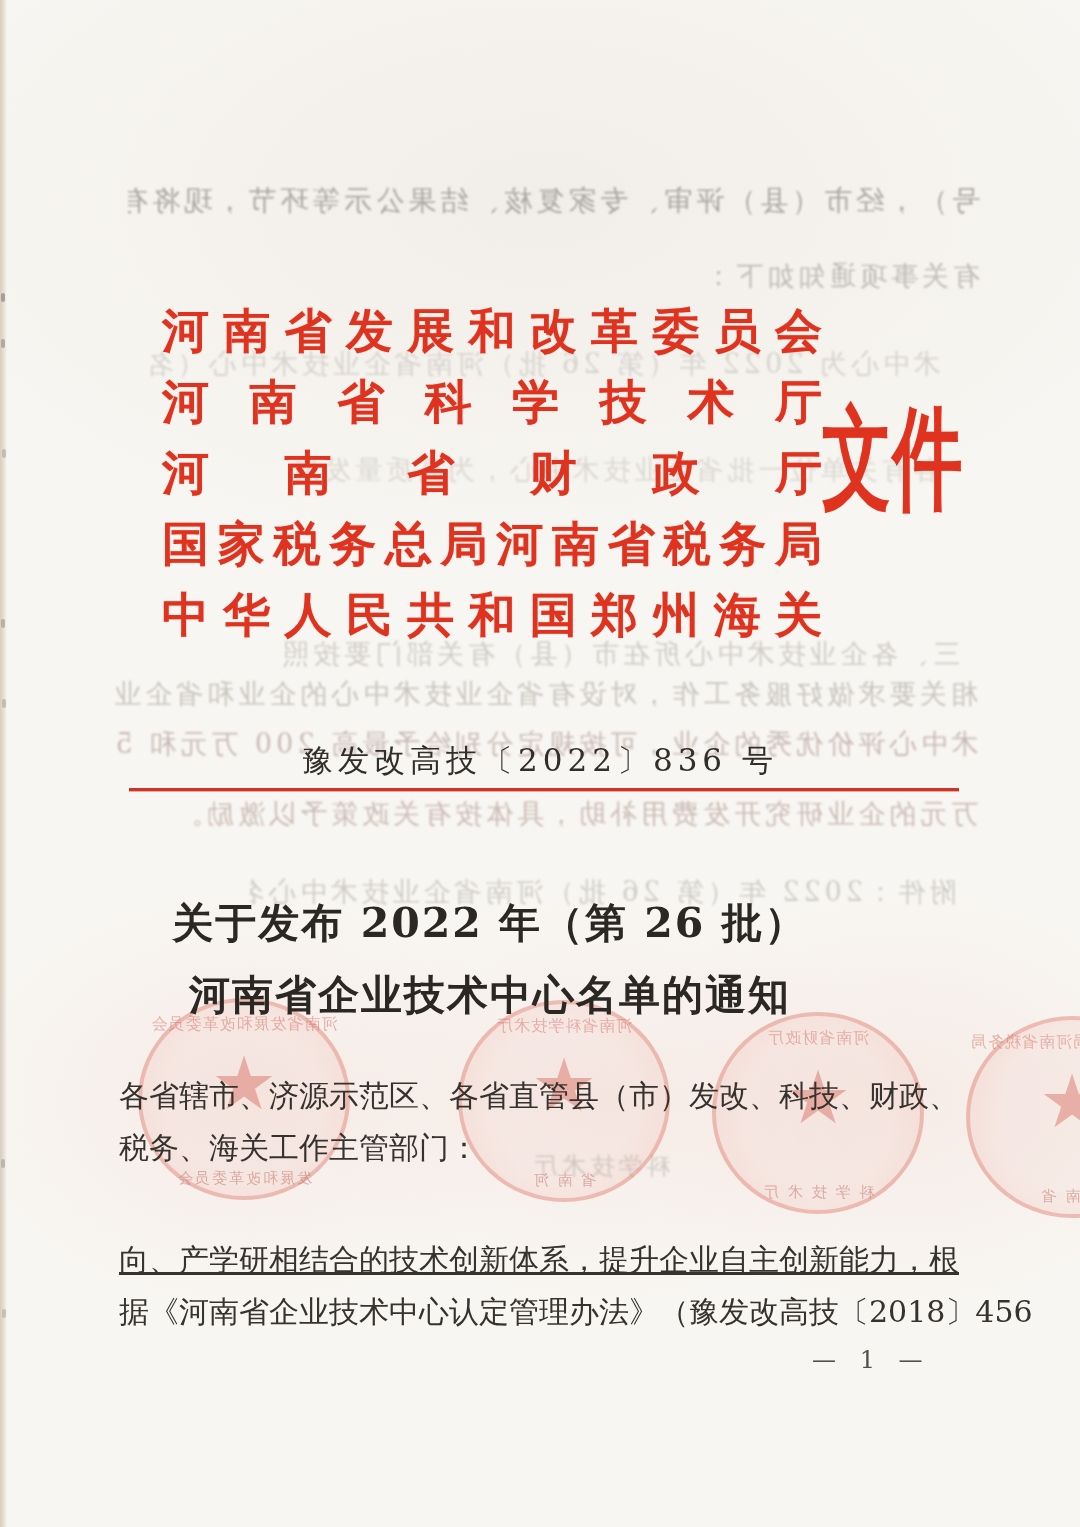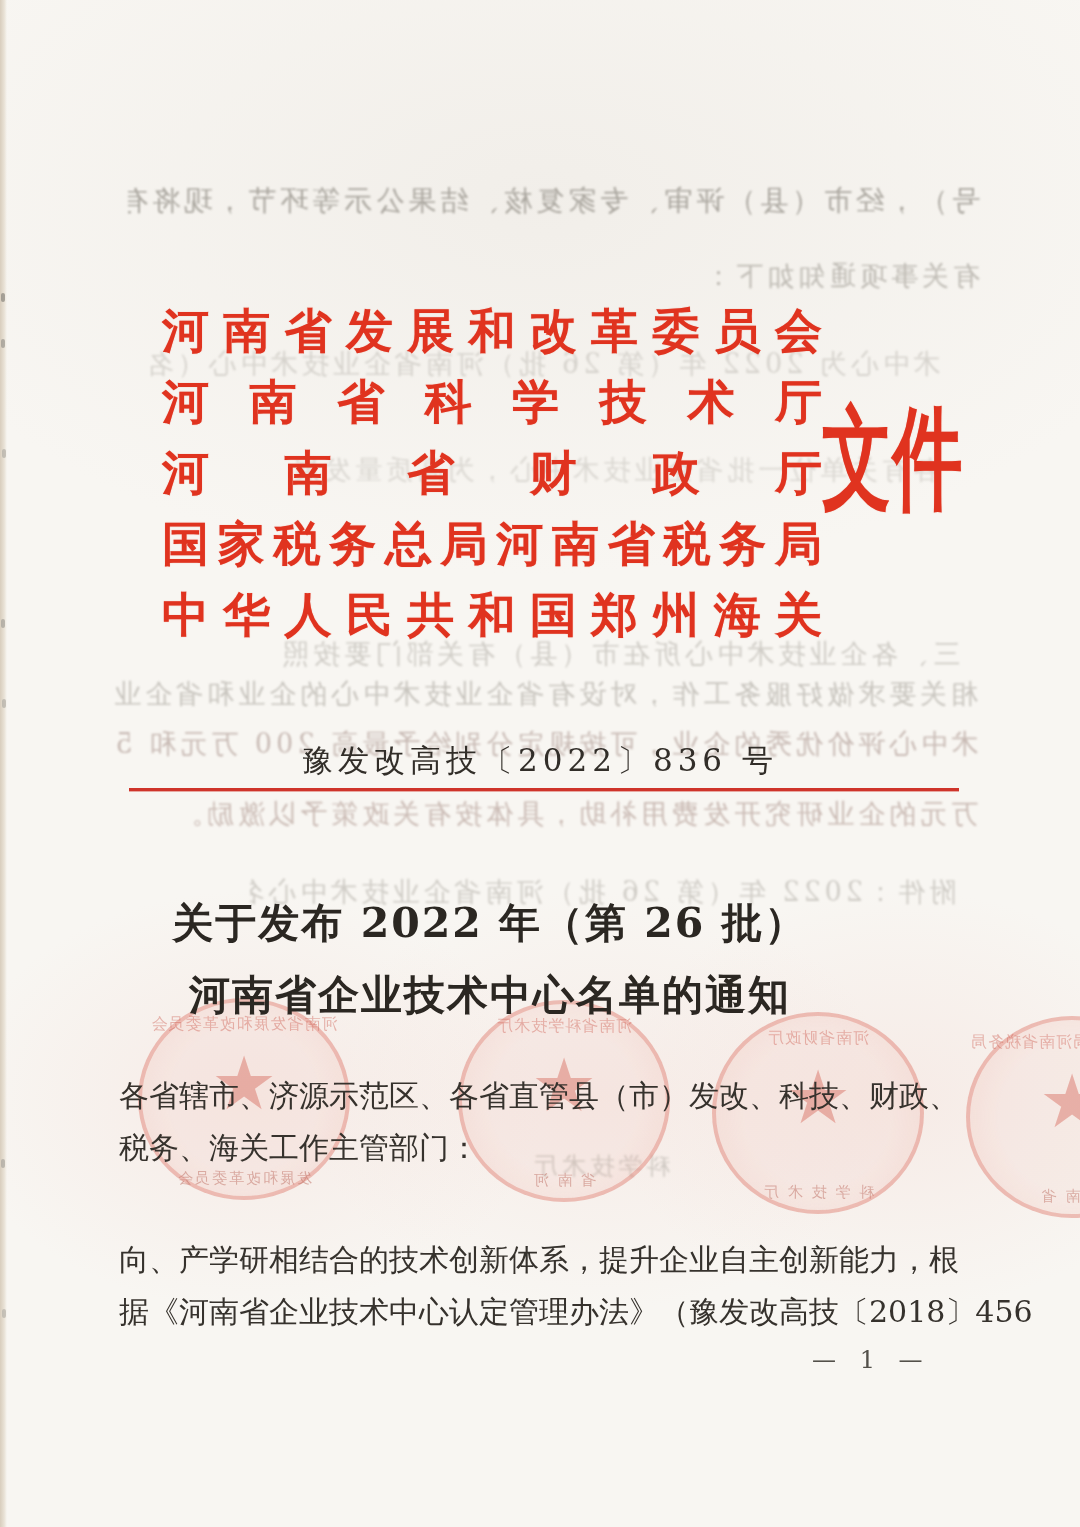--- a/index.html
+++ b/index.html
@@ -101,21 +101,21 @@
   .stamp4{left:966px;top:1016px;}
 
   
   .body-line{
     position:absolute;left:119px;width:845px;
     font-size:30px;color:#36322d;white-space:nowrap;
   }
   .sal1{top:1076px;}
   .sal2{top:1128px;}
   .par1{top:1188px;text-indent:60px;}
-  .par2{top:1240px;}
+  .par2{top:1240px;text-decoration:underline;}
   .par3{top:1292px;}
 
   .page-number{
     position:absolute;left:812px;top:1346px;
     font-size:24px;color:#53504a;letter-spacing:8px;white-space:nowrap;
   }
 </style>
 </head>
 <body>
 

